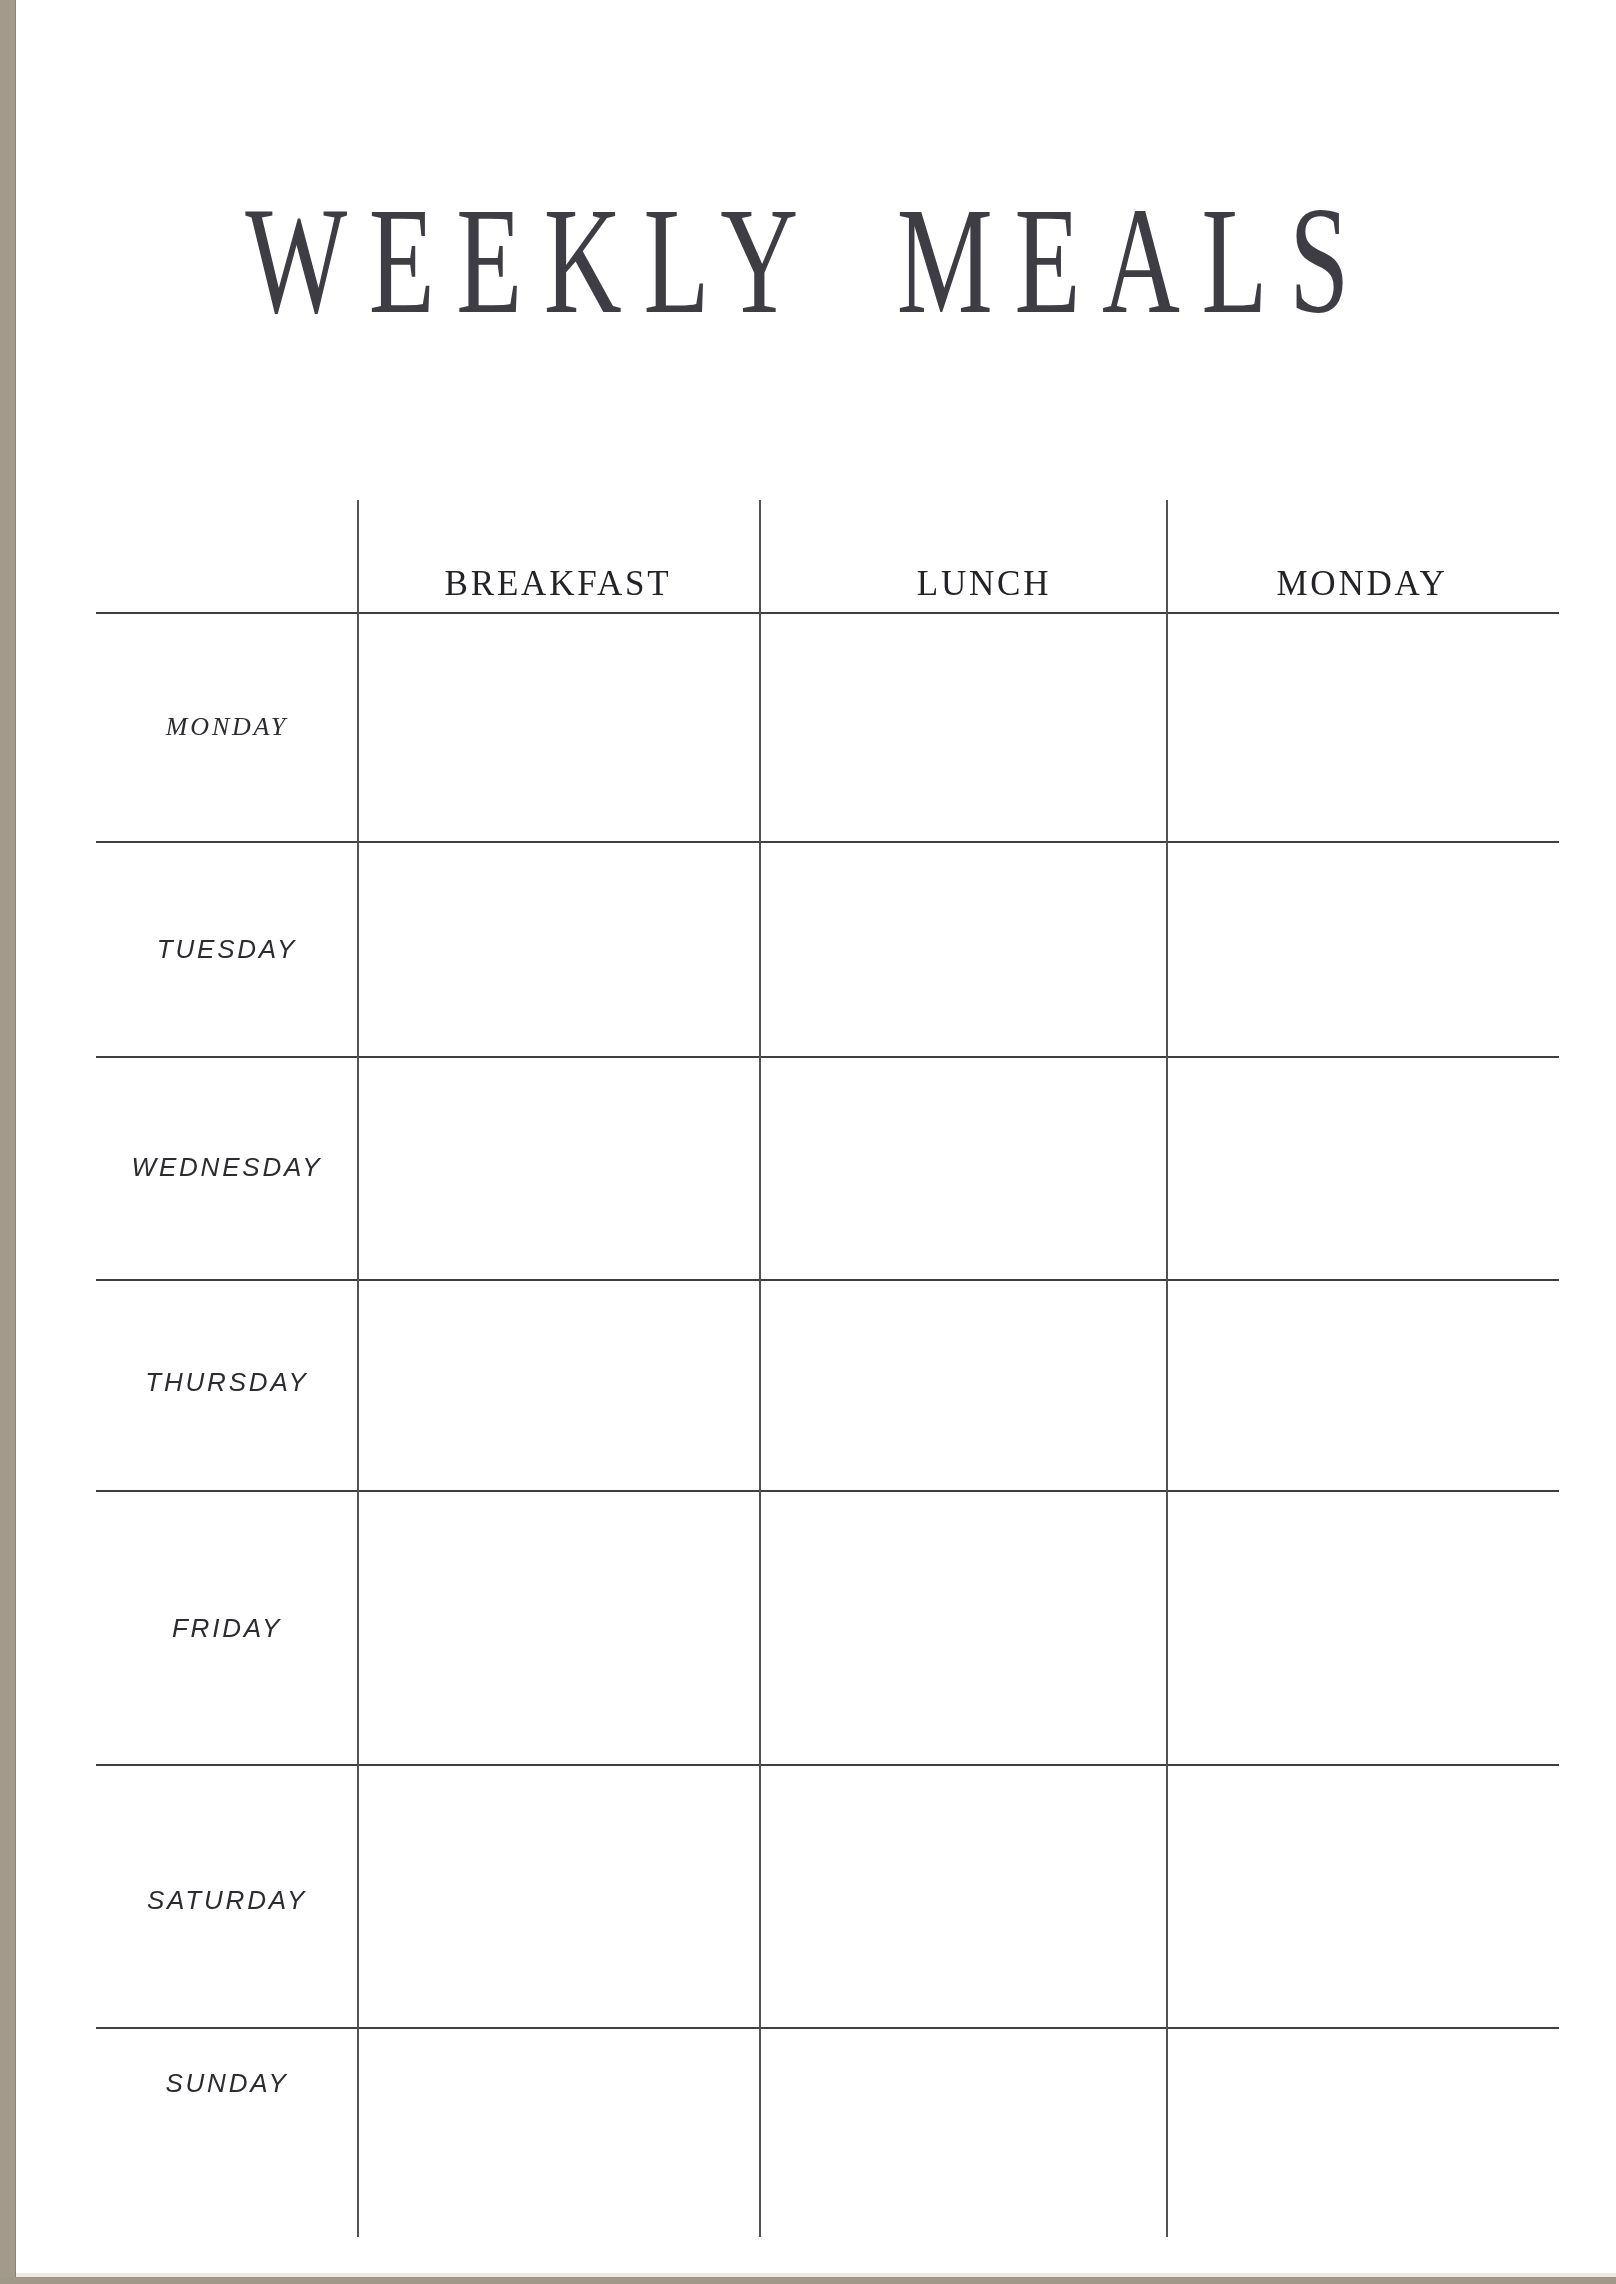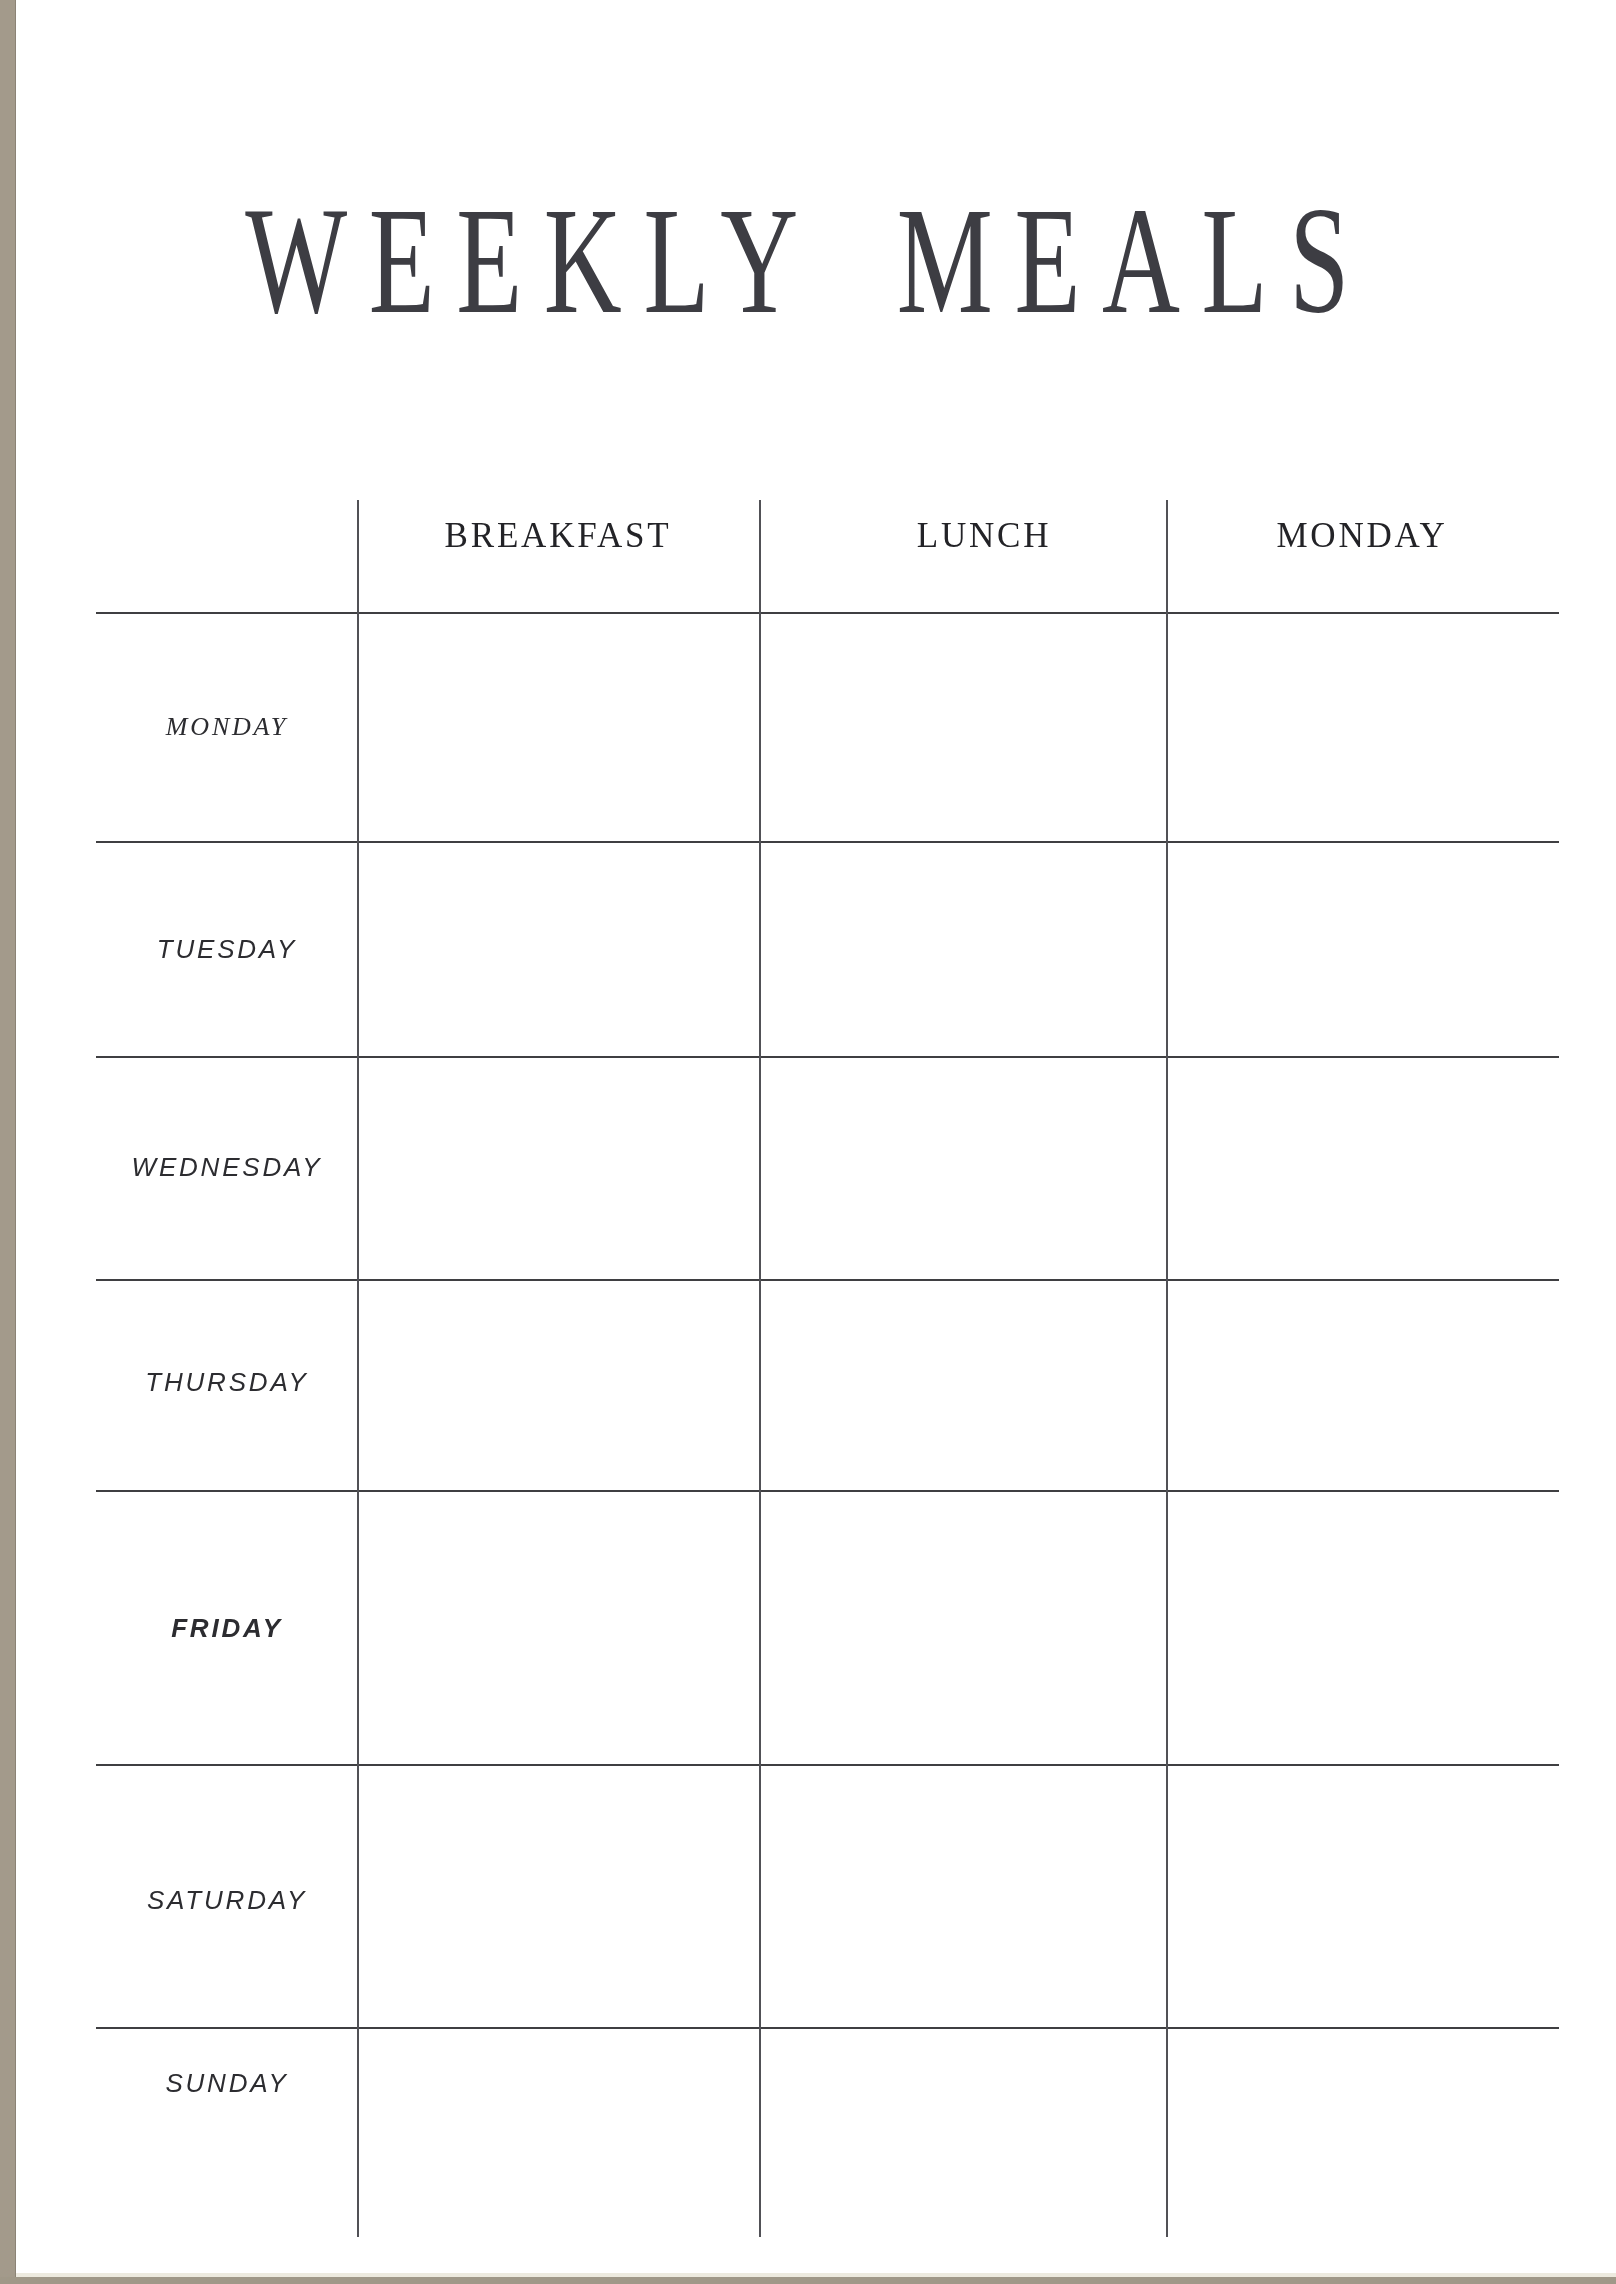--- a/index.html
+++ b/index.html
@@ -80,21 +80,21 @@
     background: #515156;
     z-index: 2;
   }
   .vl-1 { left: 357px; }
   .vl-2 { left: 759px; }
   .vl-3 { left: 1166px; }
 
   
   .col-header {
     position: absolute;
-    top: 480px; height: 111px;
+    top: 528px; height: 111px;
     display: flex;
     align-items: center;
     justify-content: center;
     font-family: "Liberation Serif", serif;
     font-size: 35px;
     letter-spacing: 2.8px;
     color: #232327;
     z-index: 3;
   }
   .ch-breakfast { left: 357px;  width: 402px; }
@@ -113,21 +113,21 @@
     font-size: 26px;
     letter-spacing: 2.8px;
     color: #2c2c30;
     z-index: 3;
     white-space: nowrap;
   }
   .dl-1 { top: 707px; font-family: Liberation Serif, serif; }
   .dl-2 { top: 929px; }
   .dl-3 { top: 1147px; }
   .dl-4 { top: 1362px; }
-  .dl-5 { top: 1608px; font-weight: bold; }
+  .dl-5 { top: 1608px; }
   .dl-6 { top: 1880px; }
   .dl-7 { top: 2063px; }
 
   
   .row {
     position: absolute;
     left: 357px; width: 1201px;
     display: flex;
     z-index: 1;
   }

